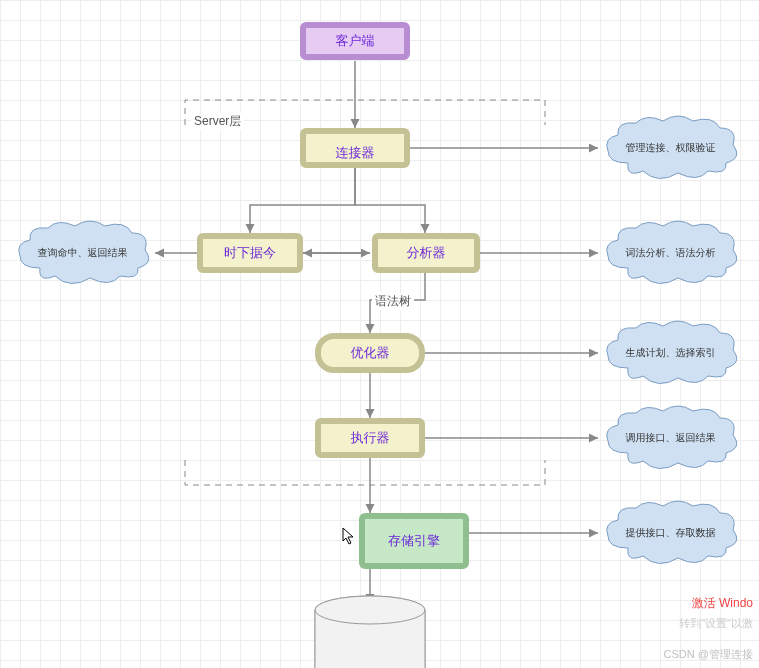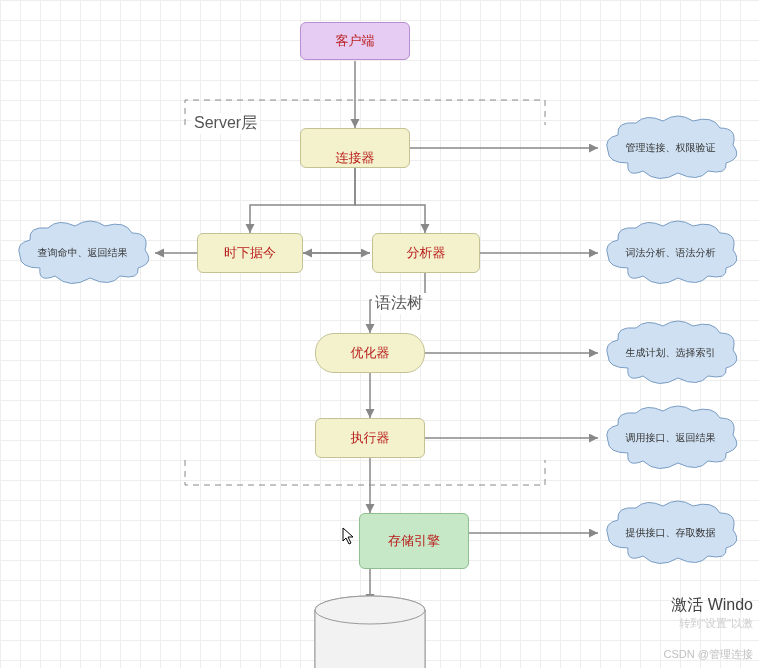--- a/index.html
+++ b/index.html
@@ -18,42 +18,42 @@
     linear-gradient(#eee 1px, transparent 1px),
     linear-gradient(90deg, #eee 1px, transparent 1px);
   background-size: 20px 20px;
 }
 .node {
   position: absolute;
   display: flex;
   align-items: center;
   justify-content: center;
   font-size: 13px;
-  color: #b91c1c;
-  border: 1px solid #0f172a;
+  color: #6d28d9;
+  border: 6px solid #0f172a;
   border-radius: 6px;
 }
 .node.purple { background: #e6ccf2; border-color: #b88dd1; }
 .node.yellow { background: #f3f2cc; border-color: #c4c295; }
 .node.green  { background: #c6e8c6; border-color: #8fbf8f; }
 .cloud {
   position: absolute;
   display: flex;
   align-items: center;
   justify-content: center;
   font-size: 10px;
   color: #333;
   width: 145px;
   height: 70px;
 }
 .cloud svg { position: absolute; inset: 0; width: 100%; height: 100%; }
 .cloud span { position: relative; z-index: 1; text-align: center; padding: 0 4px; }
 .label {
   position: absolute;
-  font-size: 16px;
+  font-size: 12px;
   color: #555;
   background: #fff;
   padding: 0 3px;
 }
 .watermark {
   position: absolute;
   font-size: 11px;
   color: #bbb;
 }
 svg.arrows {
@@ -184,15 +184,15 @@
 
 <div class="label" style="left:191px; top:113px;">Server层</div>
 <div class="label" style="left:372px; top:293px;">语法树</div>
 
 <div class="cursor" style="left:342px; top:527px;">
   <svg viewBox="0 0 14 18">
       <path d="M1,1 L1,14 L4,11 L7,17 L9,16 L6,10 L11,10 Z" fill="#fff" stroke="#000" stroke-width="1"></path>
     </svg>
 </div>
 
-<div class="watermark" style="right:6px; top:595px; font-size:16px; color:#404040;">激活 Windo</div>
+<div class="watermark" style="right:6px; top:595px; font-size:12px; color:#ef4444;">激活 Windo</div>
 <div class="watermark" style="right:6px; top:616px; color:#ccc;">转到"设置"以激</div>
 <div class="watermark" style="right:6px; bottom:6px; color:#c0c0c0;">CSDN @管理连接</div>
 
 </body></html>

